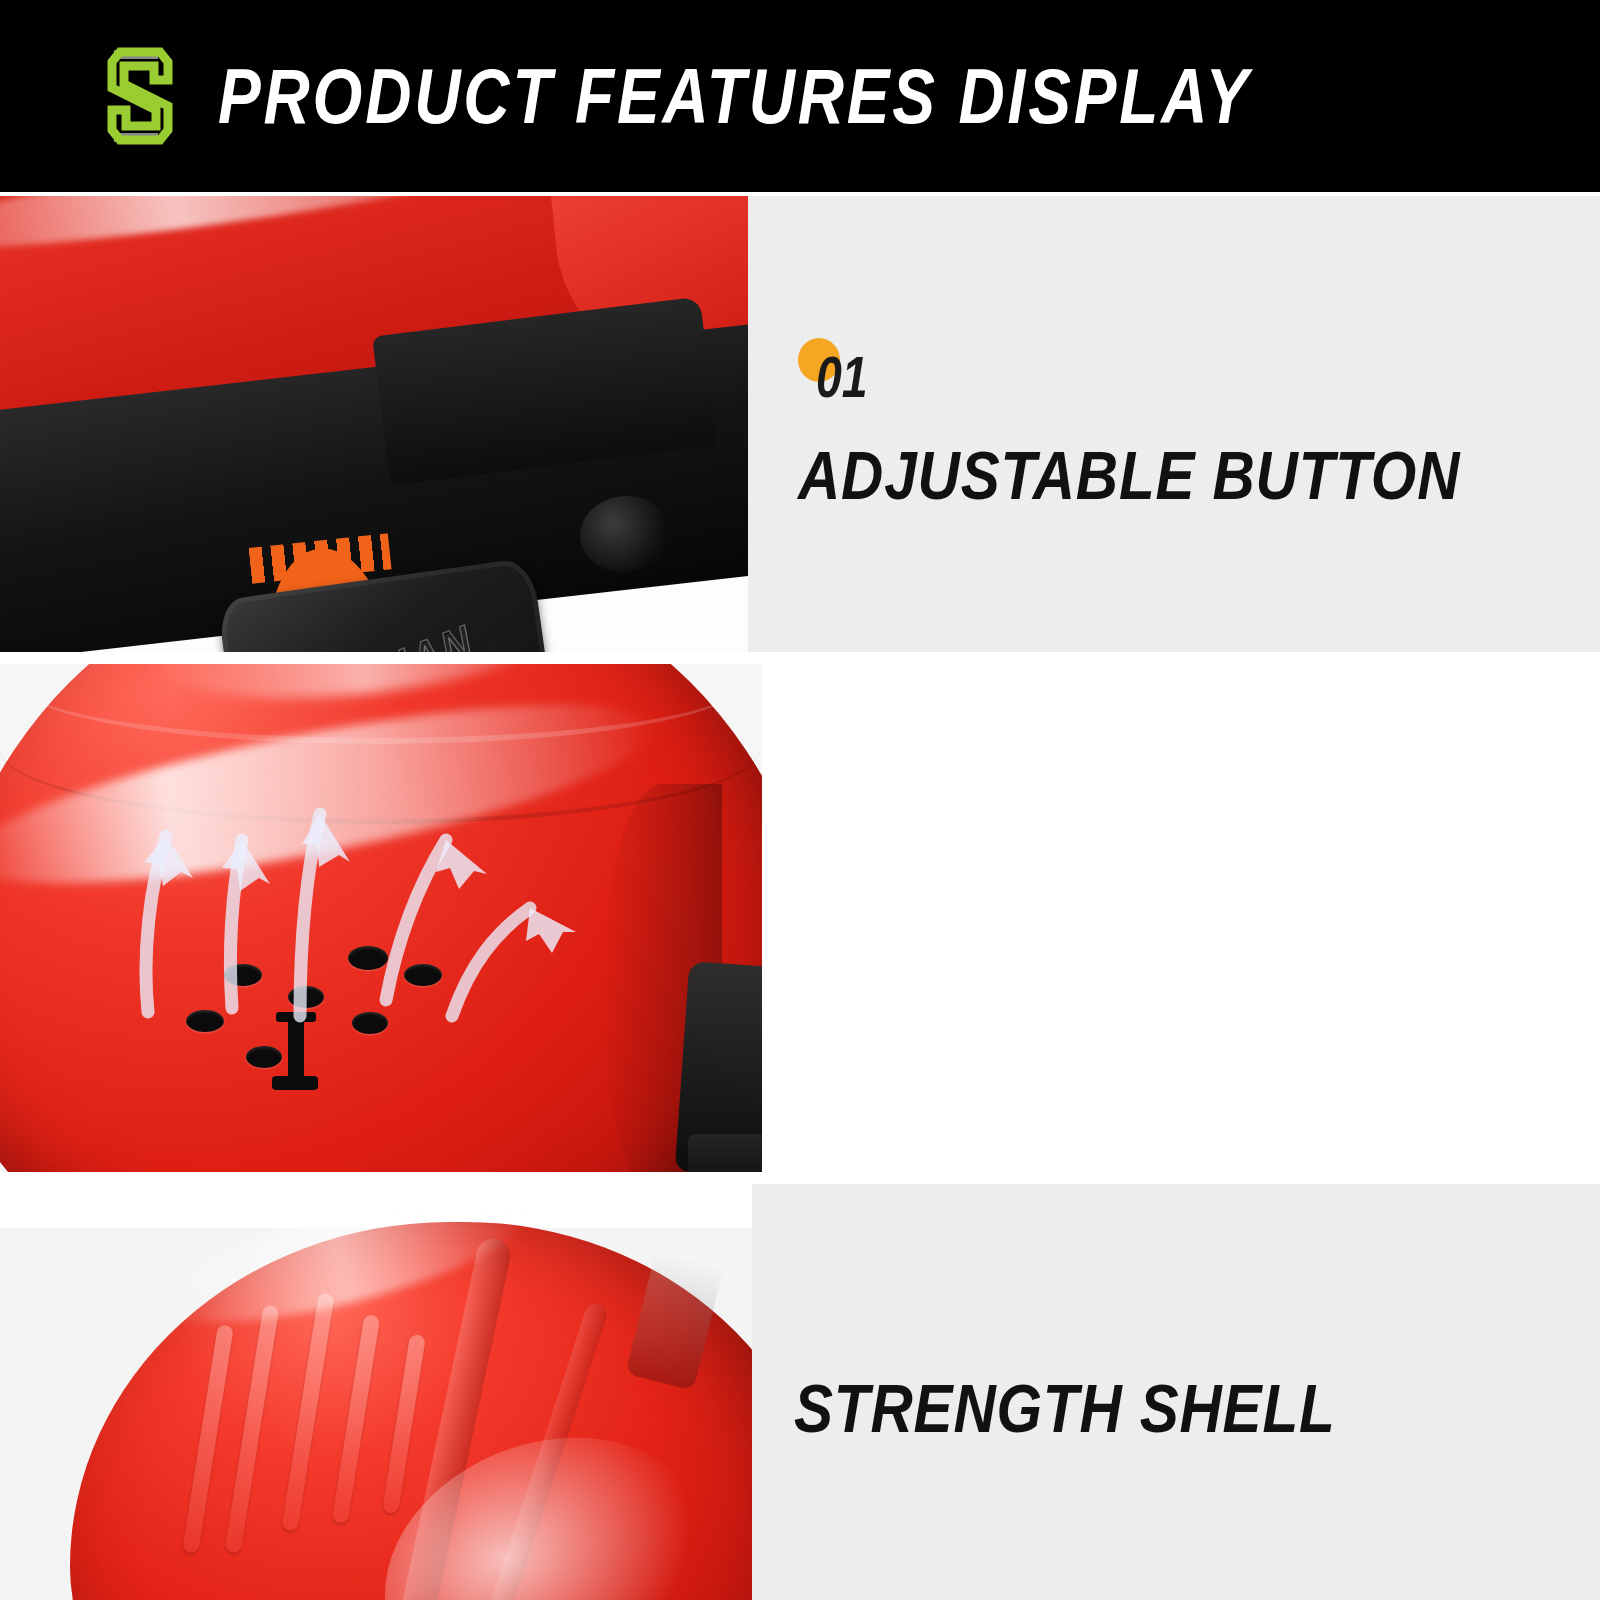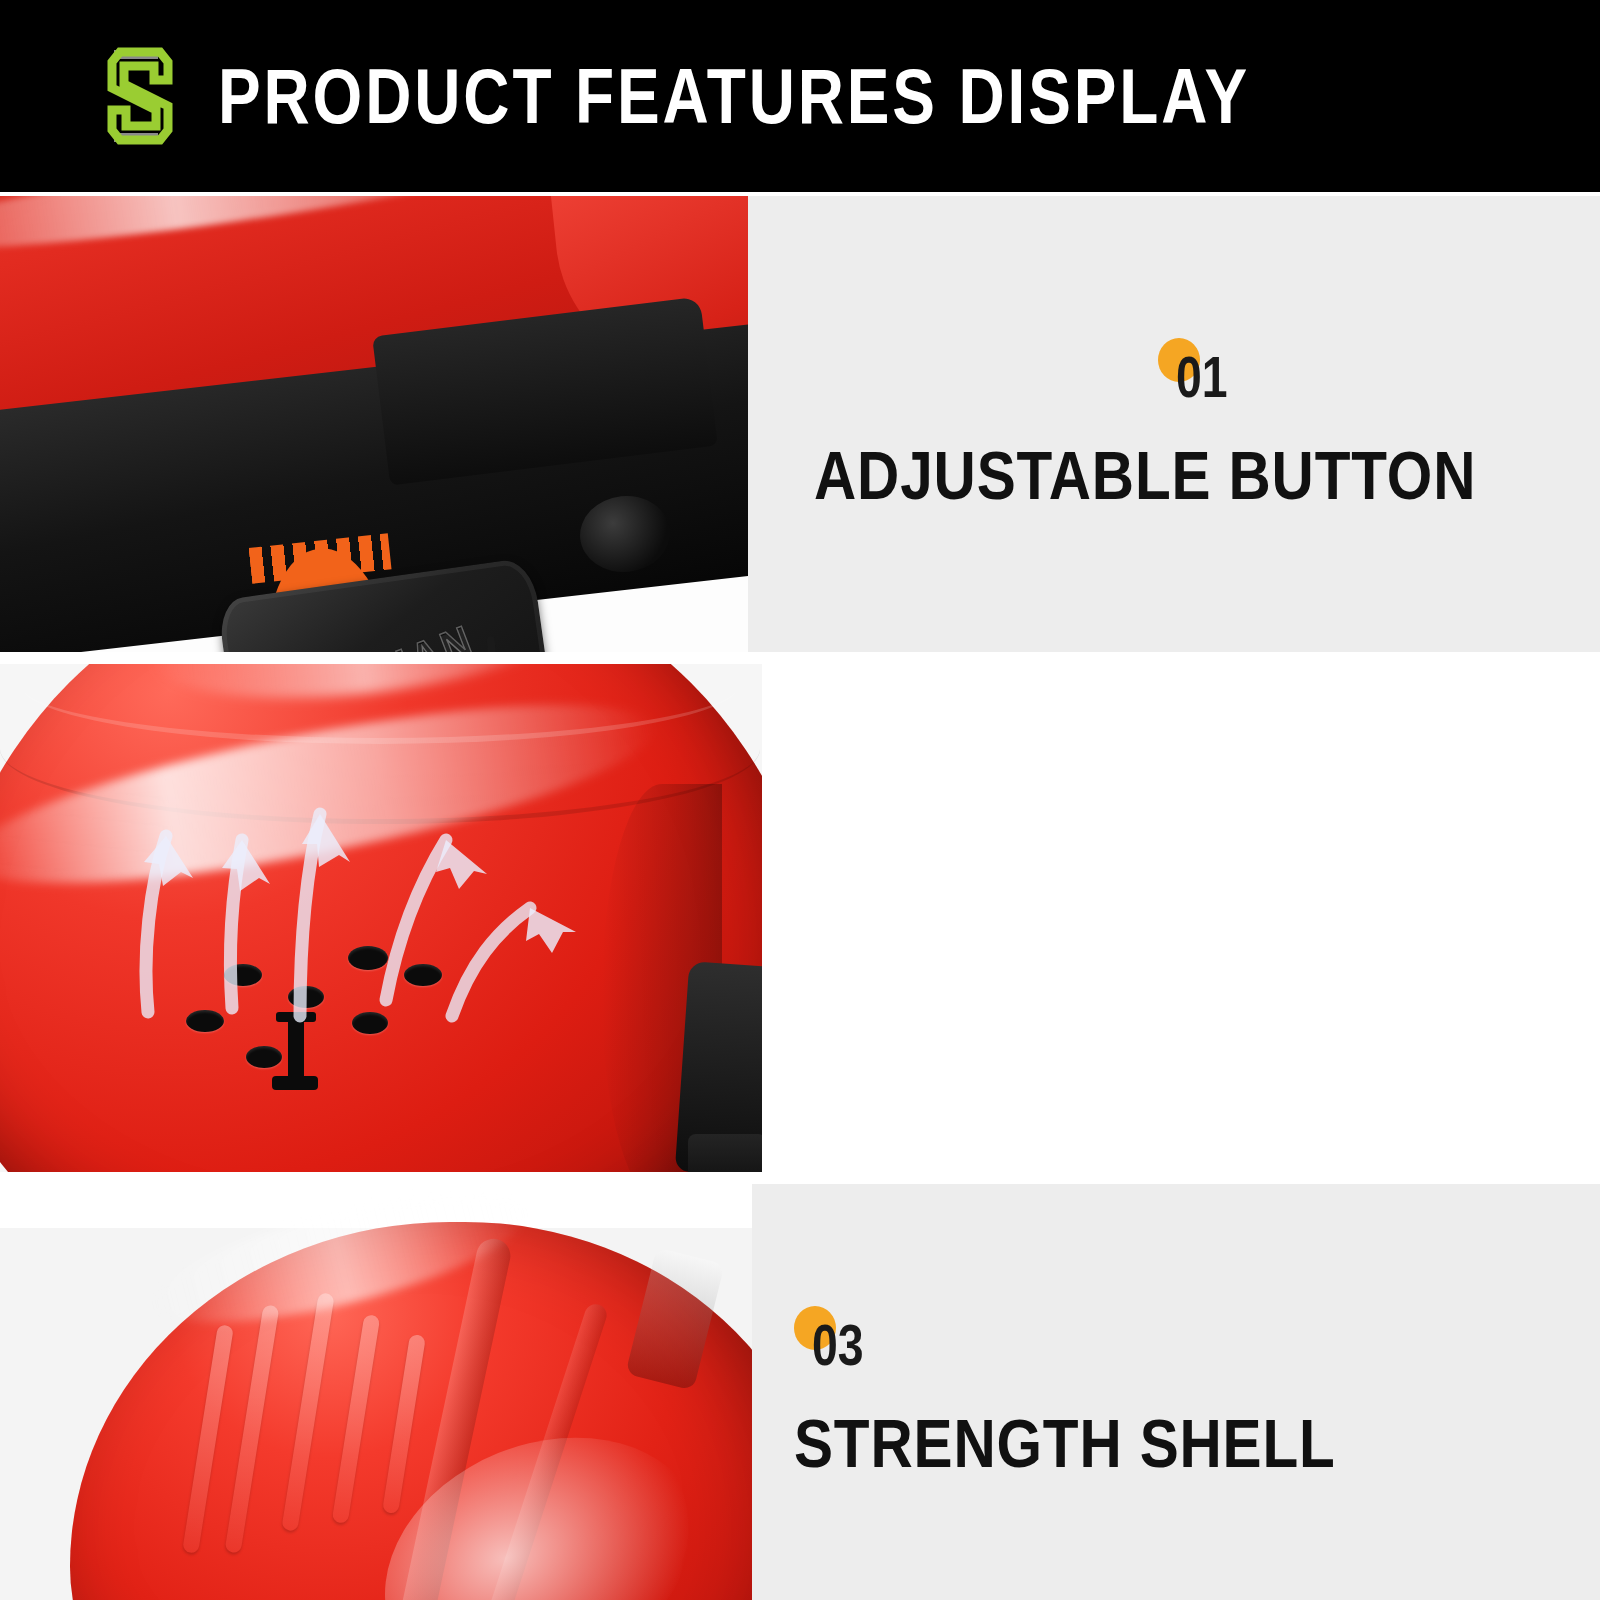--- a/index.html
+++ b/index.html
@@ -2,21 +2,21 @@
 <html><head>
 <meta charset="utf-8">
 <style>
   * { margin:0; padding:0; box-sizing:border-box; }
   html,body{
     width:1600px;height:1600px;
     background:#ffffff;
     font-family:"Liberation Sans", sans-serif;
     overflow:hidden;
   }
-  #page{ position:relative; width:1600px; height:1600px; background:#ffffff; }
+  #page{ position:relative; width:1600px; height:1600px; background:#ffffff;font-style:italic; }
 
   
   .header{
     position:absolute; left:0; top:0; width:1600px; height:192px;
     background:#000000;
     display:flex; align-items:center;
   }
   .logo-wrap{
     width:96px;height:104px;margin-left:88px;margin-right:34px;
     flex:0 0 auto; display:flex; align-items:center; justify-content:center;
@@ -38,21 +38,21 @@
   #row1{ top:196px;  height:456px; }
   #row2{ top:664px;  height:508px; }
   #row3{ top:1184px; height:416px; }
 
   .cell{ position:relative; height:100%; overflow:hidden; }
   .cell-img{ background:#f3f3f3; }
   .cell-text{ background:#ededed; display:flex; flex-direction:column; justify-content:center; }
 
   
   #row1 .cell-img  { width:748px; }
-  #row1 .cell-text { width:852px; padding-left:50px;align-items:center; }
+  #row1 .cell-text { width:852px; padding-left:50px; }
   #row2 .cell-text { width:838px; padding-left:38px; justify-content:center; }
   #row2 .cell-img  { width:762px; }
   #row3 .cell-img  { width:752px; }
   #row3 .cell-text { width:848px; padding-left:42px; }
 
   
   .badge-line{ position:relative; height:70px; display:flex; align-items:flex-end; }
   .badge-dot{
     position:absolute; left:0; top:2px;
     width:42px;height:44px;border-radius:50%;
@@ -415,22 +415,18 @@
         <div class="p3-rib" style="left:300px;top:108px;width:16px;height:240px;transform:rotate(9deg);"></div>
         <div class="p3-rib" style="left:348px;top:130px;width:16px;height:210px;transform:rotate(9deg);"></div>
         <div class="p3-rib" style="left:396px;top:150px;width:16px;height:180px;transform:rotate(9deg);"></div>
         <div class="p3-gloss"></div>
         <div class="p3-gloss-top"></div>
         <div class="p3-clip"></div>
       </div>
     </div>
 
     <div class="cell cell-text">
-      <div class="badge-line">
-        <div class="badge-dot"></div>
-        <div class="badge-num">03</div>
-      </div>
       <div class="caption">STRENGTH SHELL</div>
     </div>
 
   </div>
 
 </div>
 
 </body></html>

